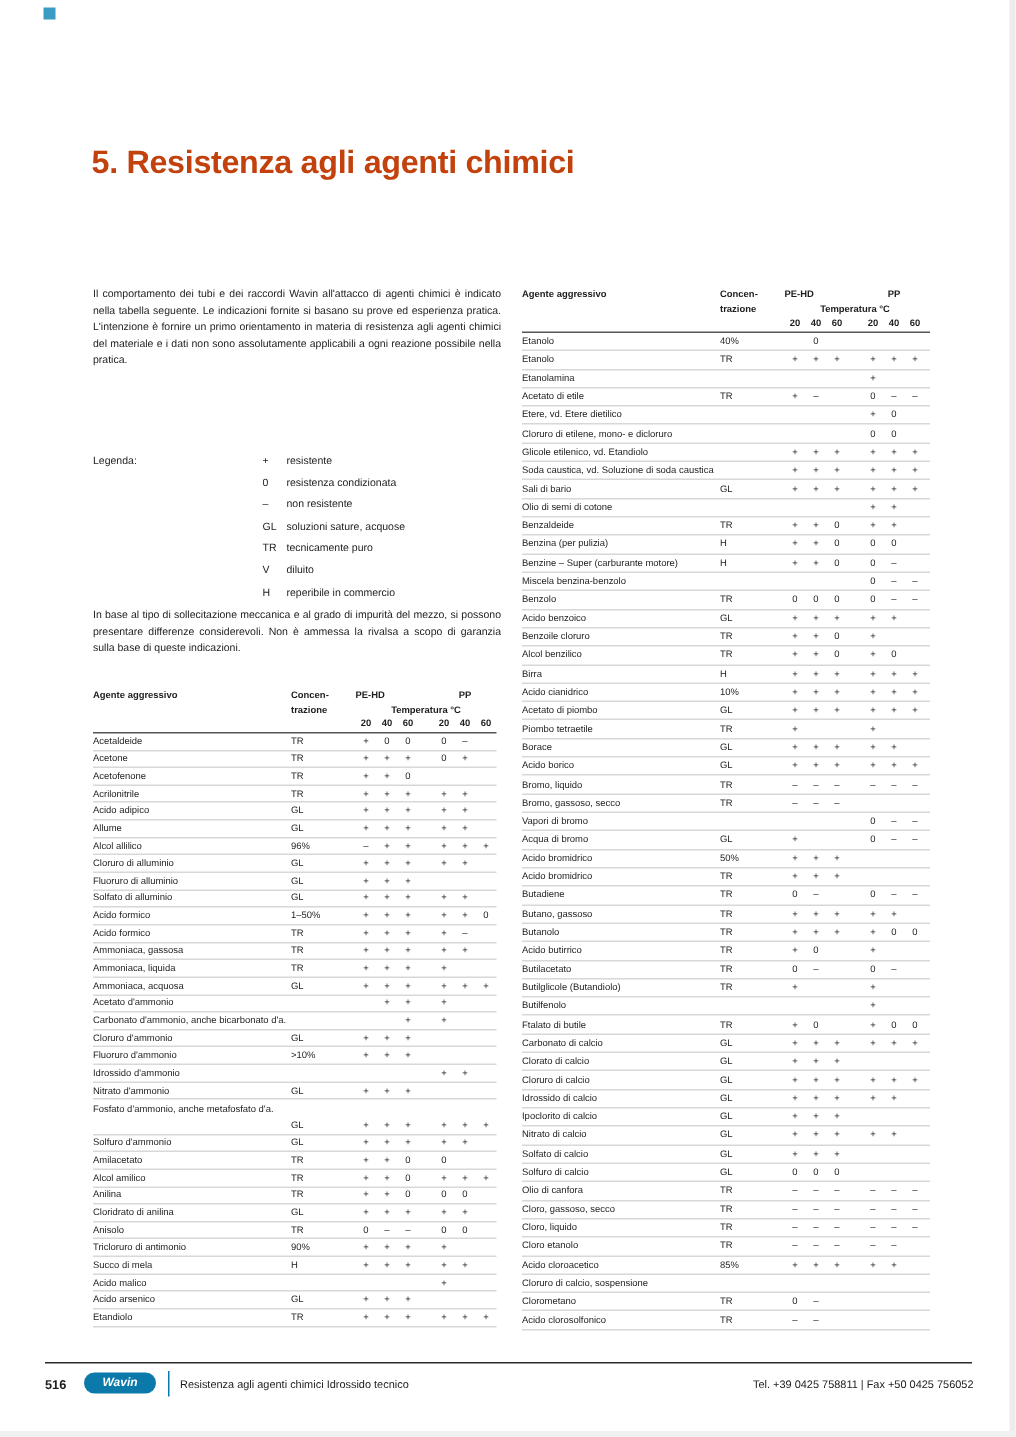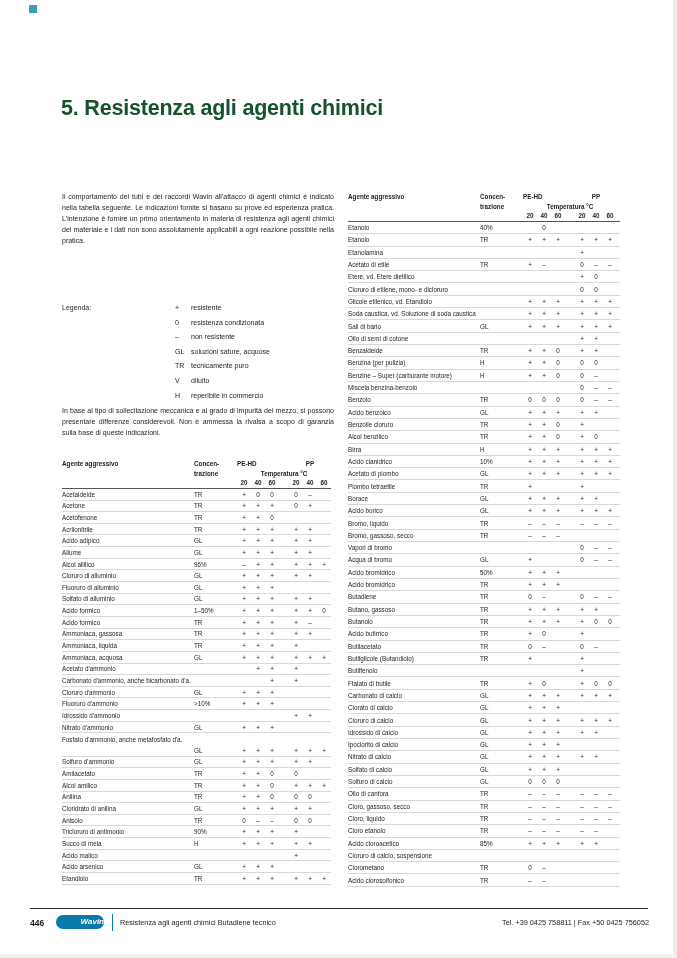--- a/index.html
+++ b/index.html
@@ -3,21 +3,21 @@
 <meta charset="utf-8">
 <style>
   * { margin:0; padding:0; box-sizing:border-box; }
   html,body { width:677px; height:958px; }
   body { background:#fff; font-family:"Liberation Sans", sans-serif; color:#1d1d1b; position:relative; overflow:hidden; }
   .page { position:absolute; inset:0; background:#fff; }
   .edge-r { position:absolute; right:0; top:0; width:4px; height:100%; background:#ececec; }
   .edge-b { position:absolute; left:0; bottom:0; width:100%; height:4px; background:#f1f1f1; }
   .mark { position:absolute; left:29px; top:5px; width:8px; height:8px; background:#3a9cc3; }
 
-  .title { position:absolute; left:61px; top:96px; font-size:21.5px; font-weight:bold; color:#14532d; letter-spacing:-0.2px; }
+  .title { position:absolute; left:61px; top:96px; font-size:21.5px; font-weight:bold; color:#c2410c; letter-spacing:-0.2px; }
 
   .intro { position:absolute; left:62px; top:192px; width:272px; font-size:7px; line-height:10.9px; text-align:justify; }
   .note  { position:absolute; left:62px; top:406px; width:272px; font-size:7px; line-height:10.9px; text-align:justify; }
 
   .legend { position:absolute; left:62px; top:304px; width:272px; height:102px; font-size:7px; }
   .legend-title { position:absolute; left:0; top:0; }
   .legend-item { position:relative; height:14.6px; }
   .legend-sym { position:absolute; left:113px; top:0; }
   .legend-label { position:absolute; left:129px; top:0; }
 
@@ -40,21 +40,21 @@
   .t-right .trow { height:12.32px; }
   .trow.nb { border-bottom:none; }
   .tname { white-space:nowrap; }
   .tconc { white-space:nowrap; }
   .tval  { text-align:center; }
 
   .footer-rule { position:absolute; left:30px; width:618px; top:908px; height:1px; background:#2a2a2a; }
   .footer { position:absolute; left:30px; top:914px; width:619px; height:20px; font-size:7.3px; }
   .pageno { position:absolute; left:0; top:4px; font-size:8.5px; font-weight:bold; }
   .wlogo { position:absolute; left:26px; top:1px; width:48px; height:14px; background:#0b7aaa; border-radius:7px;
-           color:#fff; text-align:right; line-height:14px; font-size:8px; font-style:italic; font-weight:bold; }
+           color:#fff; text-align:center; line-height:14px; font-size:8px; font-style:italic; font-weight:bold; }
   .fdiv { position:absolute; left:82px; top:0; width:1px; height:17px; background:#0b7aaa; }
   .fdoc { position:absolute; left:90px; top:4px; white-space:nowrap; }
   .fdoc b { font-weight:normal; }
   .fcontact { position:absolute; right:0; top:4px; white-space:nowrap; }
 </style>
 </head>
 <body>
 
 <div class="page">
   <div class="mark"></div>
@@ -1118,22 +1118,22 @@
           <div class="tspace"></div>
           <div class="tval"></div>
           <div class="tval"></div>
           <div class="tval"></div>
         </div>
       </div>
   </div>
 
   <div class="footer-rule"></div>
   <div class="footer">
-    <span class="pageno">446</span>
+    <span class="pageno">516</span>
     <span class="wlogo"><span>Wavin</span></span>
     <span class="fdiv"></span>
-    <span class="fdoc"><b>Resistenza agli agenti chimici</b> <span>Butadiene tecnico</span></span>
+    <span class="fdoc"><b>Resistenza agli agenti chimici</b> <span>Idrossido tecnico</span></span>
     <span class="fcontact">Tel. +39 0425 758811 | Fax +50 0425 756052</span>
   </div>
 
   <div class="edge-r"></div>
   <div class="edge-b"></div>
 </div>
 
 </body></html>

